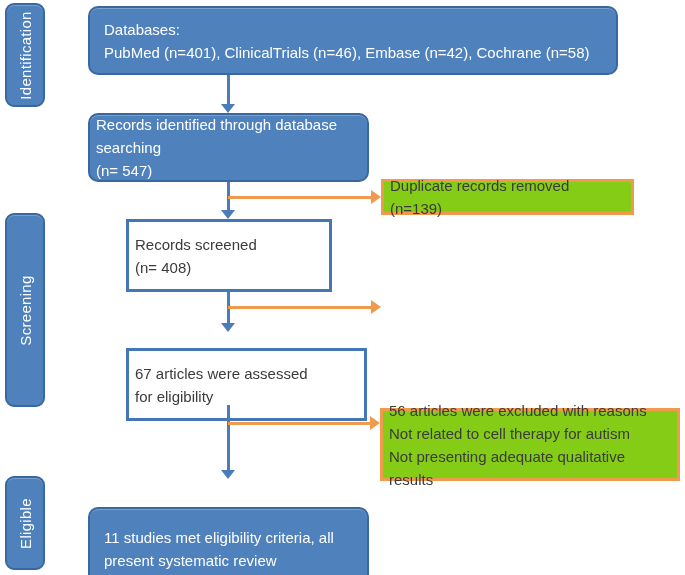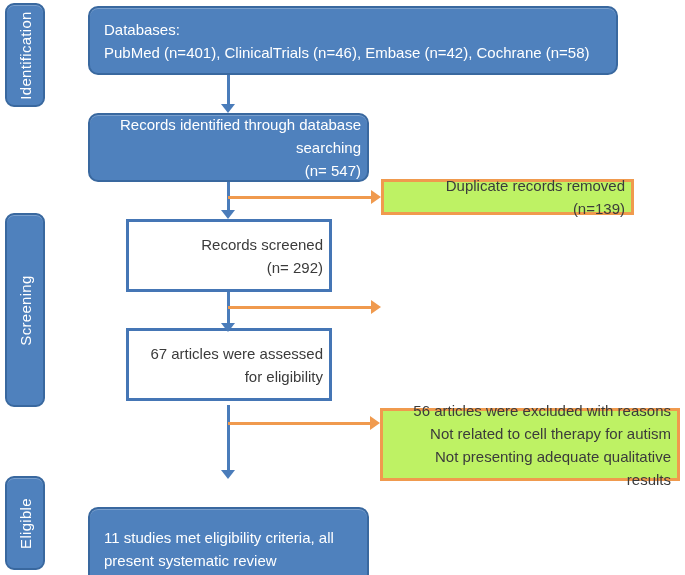--- a/index.html
+++ b/index.html
@@ -24,33 +24,33 @@
     color: #ffffff;
     box-shadow: inset 0 1px 0 rgba(255,255,255,.25);
   }
   .box.white-blue {
     background: #ffffff;
     border: 3px solid #4576b5;
     color: #3b3b3b;
     padding-left: 32px;
   }
   .box.white-orange {
-    background: #bef264;
+    background: #84cc16;
     border: 3px solid #f09a4e;
     color: #3b3b3b;
   }
   .box .inner {
     position: absolute;
     inset: 0;
     display: flex;
     flex-direction: column;
     justify-content: center;
   }
   .box .line { font-size: 15px; line-height: 23px; }
-  .centered .line { text-align: right; }
+  .centered .line { text-align: left; }
   .leftpad .inner { padding: 0 14px; }
   .centered .inner { padding: 0 6px; }
 
   
   .stage {
     position: absolute;
     box-sizing: border-box;
     background: #4f81bd;
     border: 2px solid #39689f;
     border-radius: 9px;
@@ -129,25 +129,25 @@
     <div class="inner">
       <div class="line">Records identified through database</div>
       <div class="line">searching</div>
       <div class="line">(n= 547)</div>
     </div>
   </div>
 
   <div class="box white-blue centered" style="left:126px; top:219px; width:206px; height:73px;">
     <div class="inner">
       <div class="line">Records screened</div>
-      <div class="line">(n= 292)</div>
+      <div class="line">(n= 408)</div>
     </div>
   </div>
 
-  <div class="box white-blue centered" style="left:126px; top:328px; width:206px; height:73px;">
+  <div class="box white-blue centered" style="left:126px; top:348px; width:241px; height:73px;">
     <div class="inner">
       <div class="line">67 articles were assessed</div>
       <div class="line">for eligibility</div>
     </div>
   </div>
 
   <div class="box blue leftpad" style="left:88px; top:479px; width:281px; height:84px;margin-top:28px;">
     <div class="inner">
       <div class="line">11 studies met eligibility criteria, all</div>
       <div class="line">present systematic review</div>

